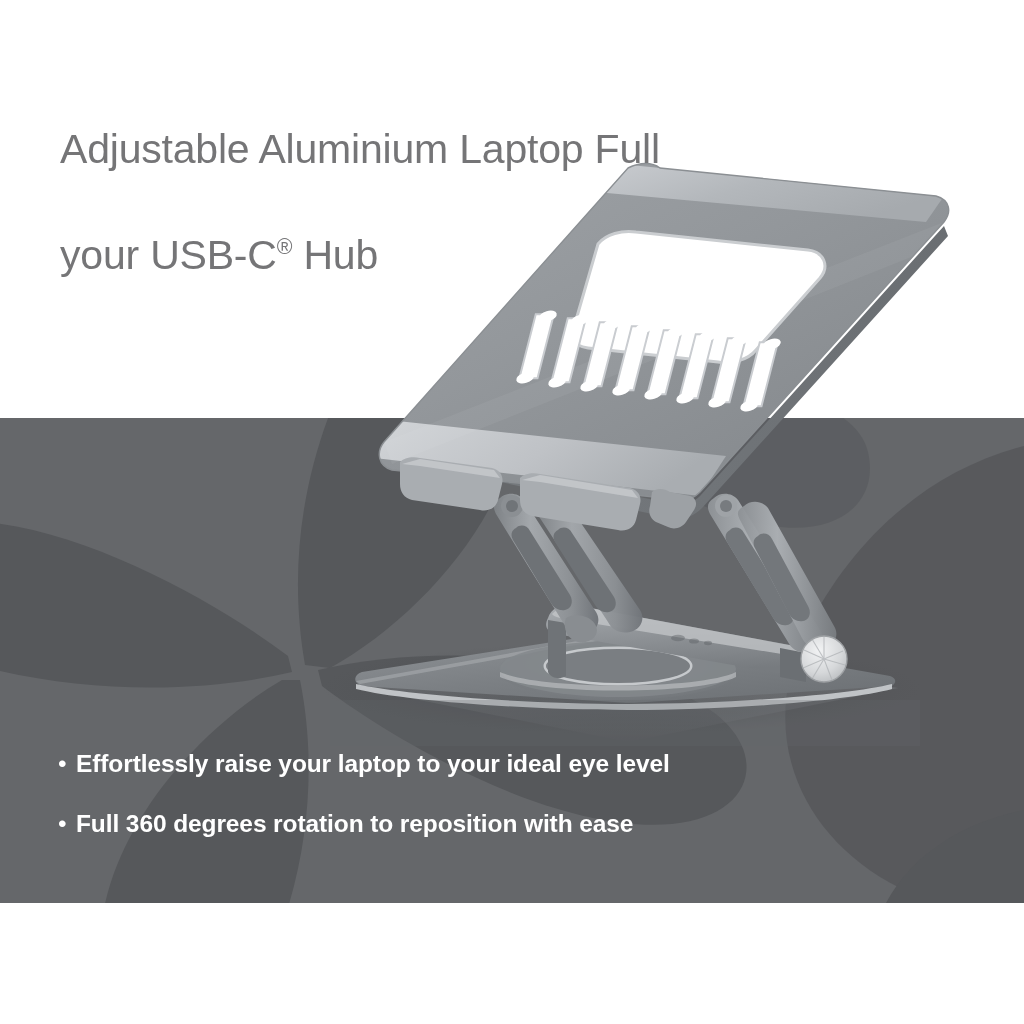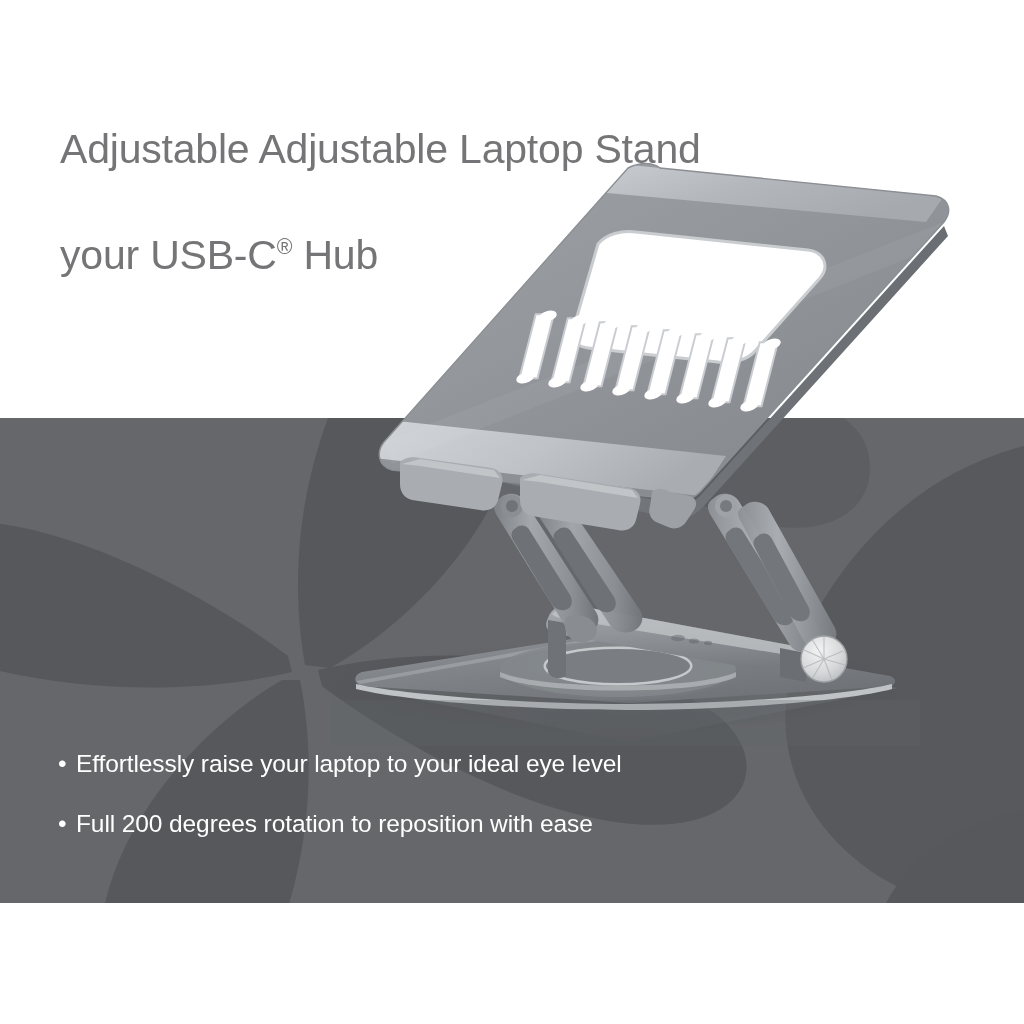--- a/index.html
+++ b/index.html
@@ -88,21 +88,21 @@
     letter-spacing: -0.1px;
   }
   .bullet:last-child { margin-bottom: 0; }
   .bullet-dot {
     flex: 0 0 auto;
     width: 18px;
     font-size: 24.5px;
     line-height: 32px;
     color: #ffffff;
   }
-  .bullet-text { flex: 1 1 auto; }
+  .bullet-text { flex: 1 1 auto; font-weight: bold; }
 </style>
 </head>
 <body>
 
 <div id="page">
 
   <div class="band">
     <svg class="band-deco" viewBox="0 0 1024 485" preserveAspectRatio="none">
       <defs>
         <clipPath id="bandClip">
@@ -143,21 +143,21 @@
         <path d="M596 0
                  C 640 60, 700 96, 772 108
                  C 836 118, 880 86, 868 34
                  C 858 -10, 780 -38, 700 -30
                  C 648 -24, 612 -12, 596 0 Z" opacity="0.55"></path>
       </g>
     </svg>
   </div>
 
   <div class="headline">
-    <span>Adjustable Adjustable Laptop Stand</span><br>
+    <span>Adjustable Aluminium Laptop Full</span><br>
     <span>your USB-C</span><span class="reg">®</span><span> Hub</span>
   </div>
 
   <svg class="stage" viewBox="0 0 1024 1024">
     <defs>
 
       <linearGradient id="gTopStrip" x1="0" y1="0" x2="1" y2="0.5">
         <stop offset="0" stop-color="#c9ccd0"></stop>
         <stop offset="0.5" stop-color="#b3b7bb"></stop>
         <stop offset="1" stop-color="#a6aaae"></stop>
@@ -515,17 +515,17 @@
     <path d="M330 700 L920 700 L920 746 L330 746 Z" fill="#65676a" opacity="0.25"></path>
   </svg>
 
   <div class="bullets">
     <div class="bullet">
       <span class="bullet-dot">•</span>
       <span class="bullet-text">Effortlessly raise your laptop to your ideal eye level</span>
     </div>
     <div class="bullet">
       <span class="bullet-dot">•</span>
-      <span class="bullet-text">Full 200 degrees rotation to reposition with ease</span>
+      <span class="bullet-text">Full 360 degrees rotation to reposition with ease</span>
     </div>
   </div>
 
 </div>
 
 </body></html>

